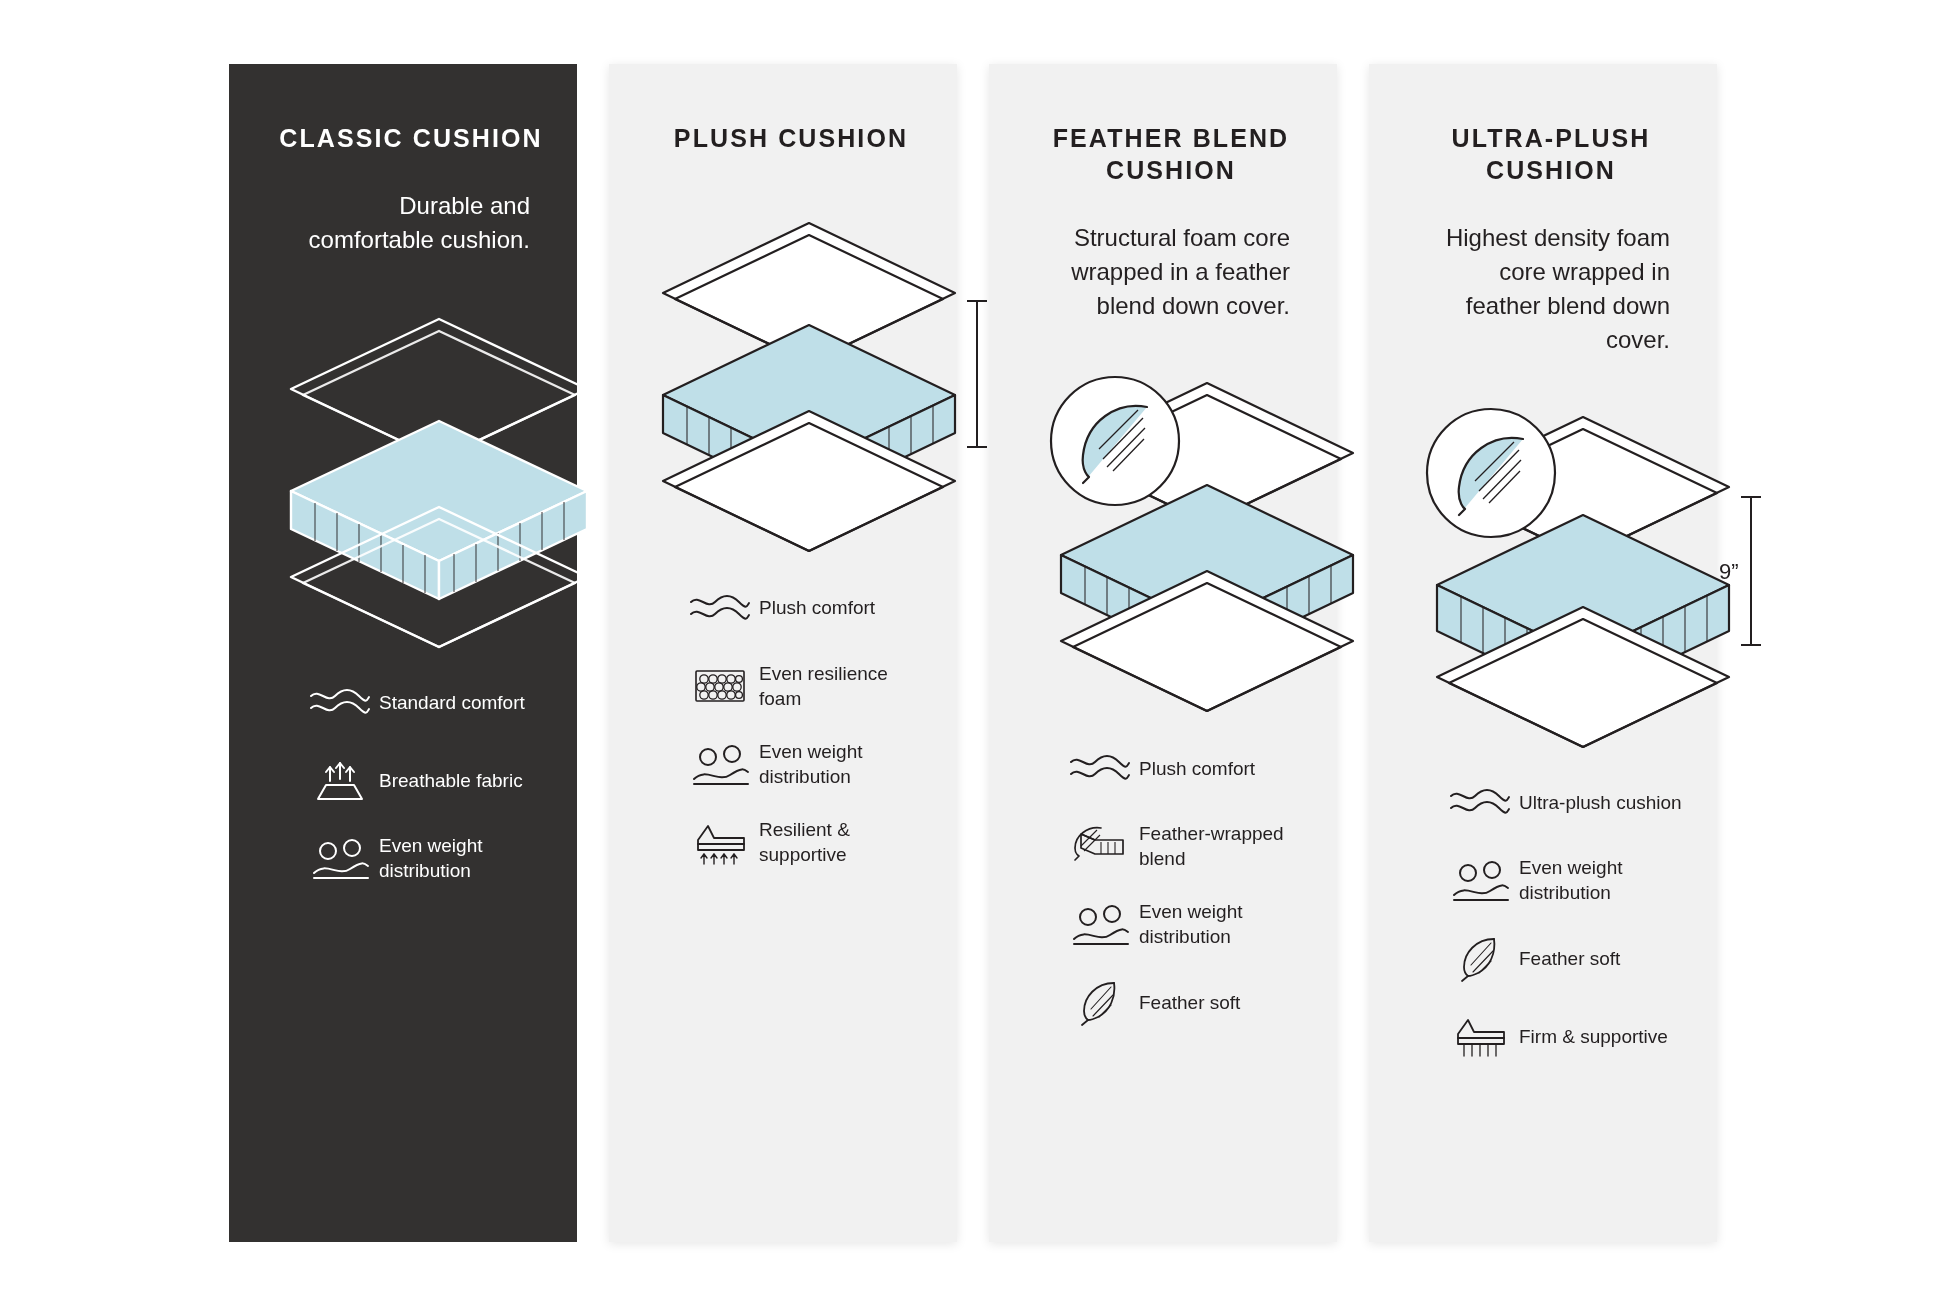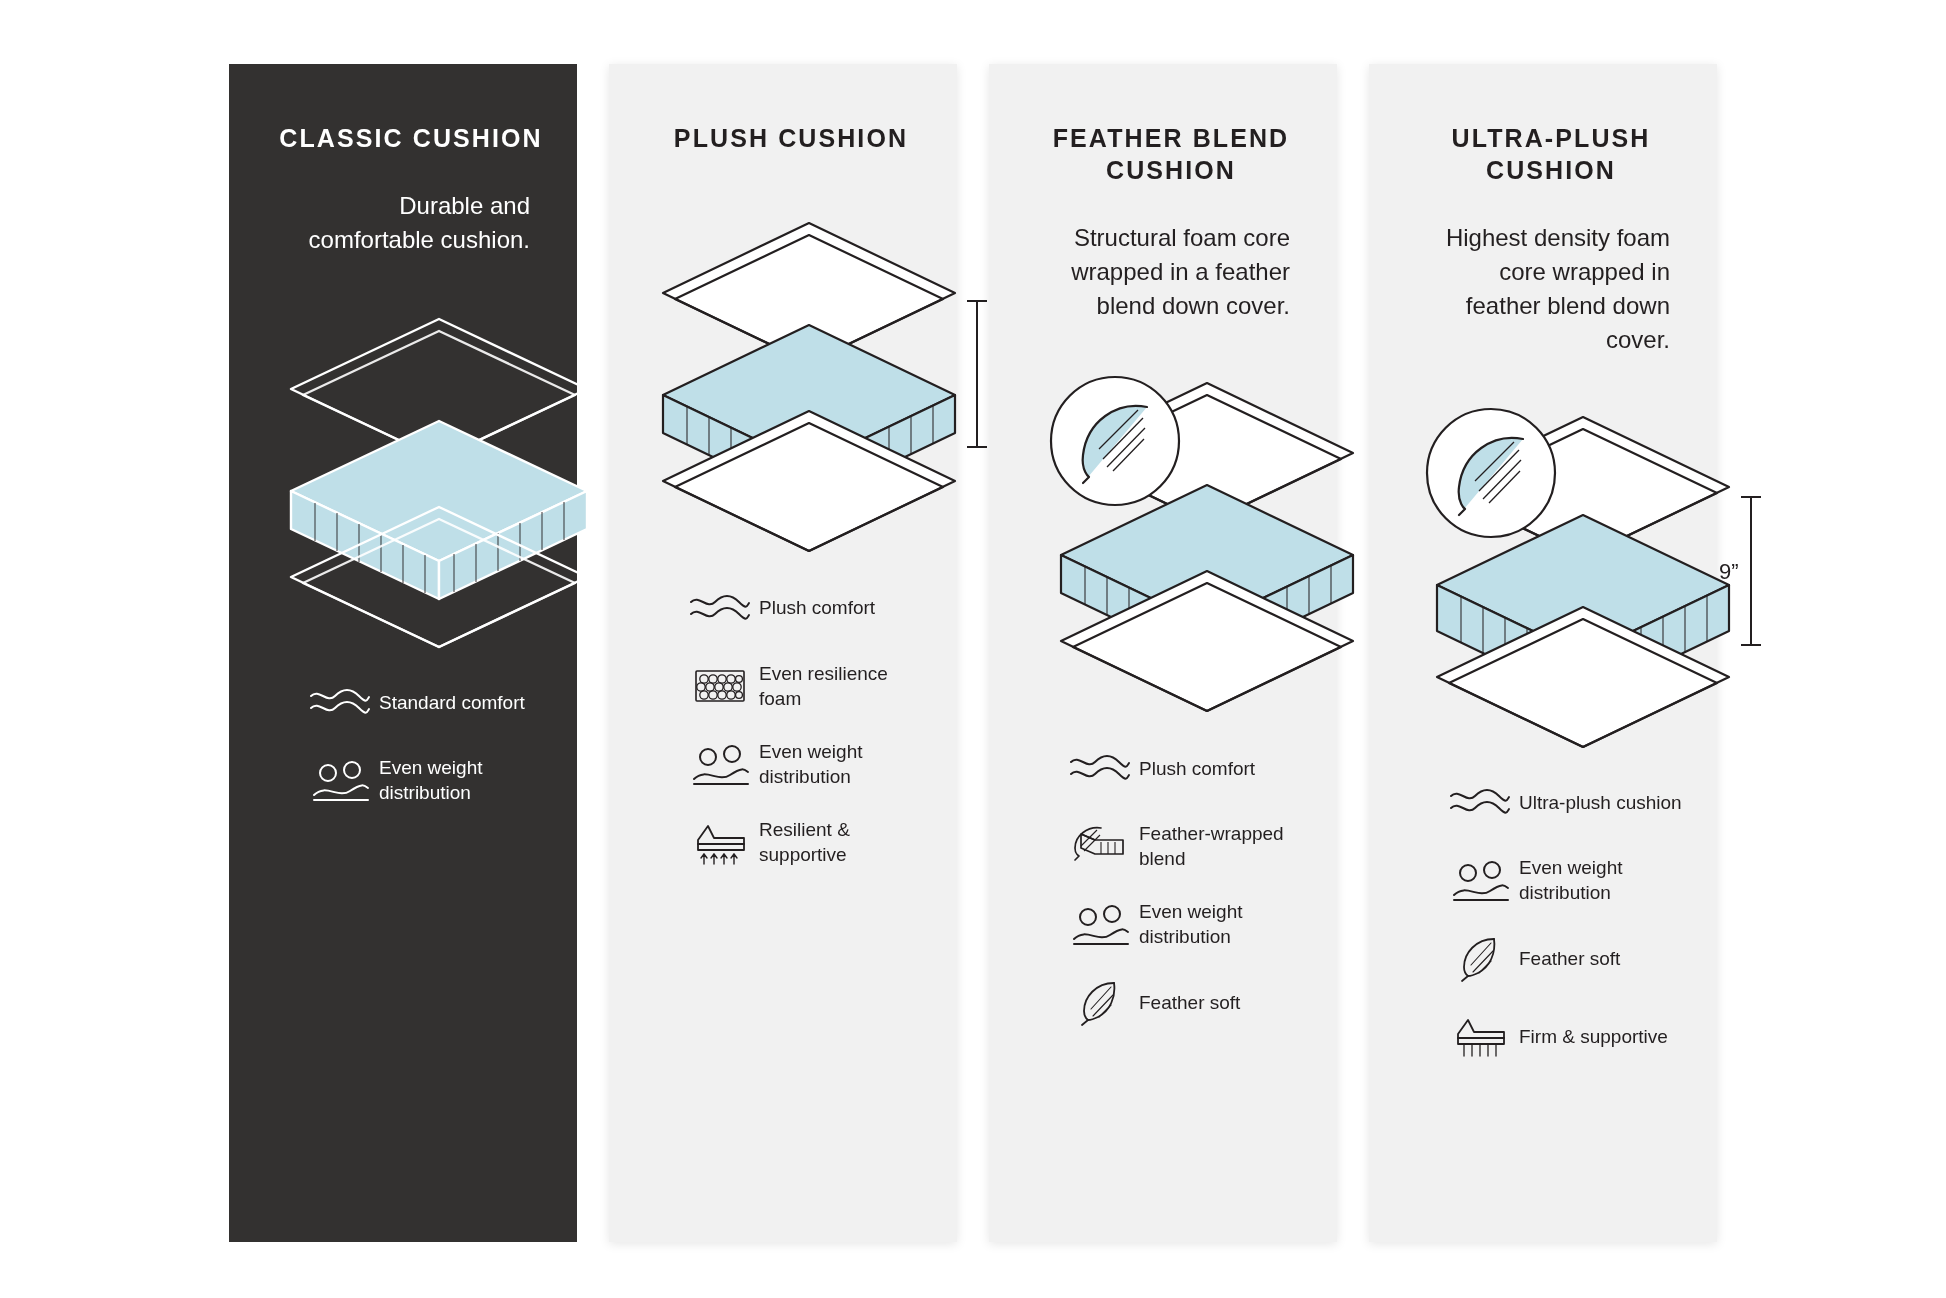--- a/index.html
+++ b/index.html
@@ -157,20 +157,31 @@
         <span class="f-icon">
           <svg width="64" height="34" viewBox="0 0 64 34" fill="none" stroke="#ffffff" stroke-width="2" stroke-linecap="round">
             <path d="M3 11 C11 3, 19 19, 27 11 S43 3, 51 11 S59 15, 61 12"></path>
             <path d="M3 23 C11 15, 19 31, 27 23 S43 15, 51 23 S59 27, 61 24"></path>
           </svg>
         </span>
         <span class="f-label">Standard comfort</span>
       </div>
       <div class="feature">
         <span class="f-icon">
+          <svg width="64" height="46" viewBox="0 0 64 46" fill="none" stroke="#ffffff" stroke-width="2" stroke-linecap="round" stroke-linejoin="round">
+            <path d="M10 42 L54 42 L46 28 L18 28 Z"></path>
+            <path d="M22 24 L22 10 M22 10 L18 15 M22 10 L26 15"></path>
+            <path d="M32 22 L32 6 M32 6 L28 11 M32 6 L36 11"></path>
+            <path d="M42 24 L42 10 M42 10 L38 15 M42 10 L46 15"></path>
+          </svg>
+        </span>
+        <span class="f-label">Breathable fabric</span>
+      </div>
+      <div class="feature">
+        <span class="f-icon">
           <svg width="64" height="46" viewBox="0 0 64 46" fill="none" stroke="#ffffff" stroke-width="2" stroke-linecap="round">
             <circle cx="20" cy="16" r="8"></circle>
             <circle cx="44" cy="13" r="8"></circle>
             <path d="M6 38 C18 26, 30 42, 42 34 S56 28, 60 31"></path>
             <line x1="6" y1="43" x2="60" y2="43"></line>
           </svg>
         </span>
         <span class="f-label">Even weight distribution</span>
       </div>
     </div>

